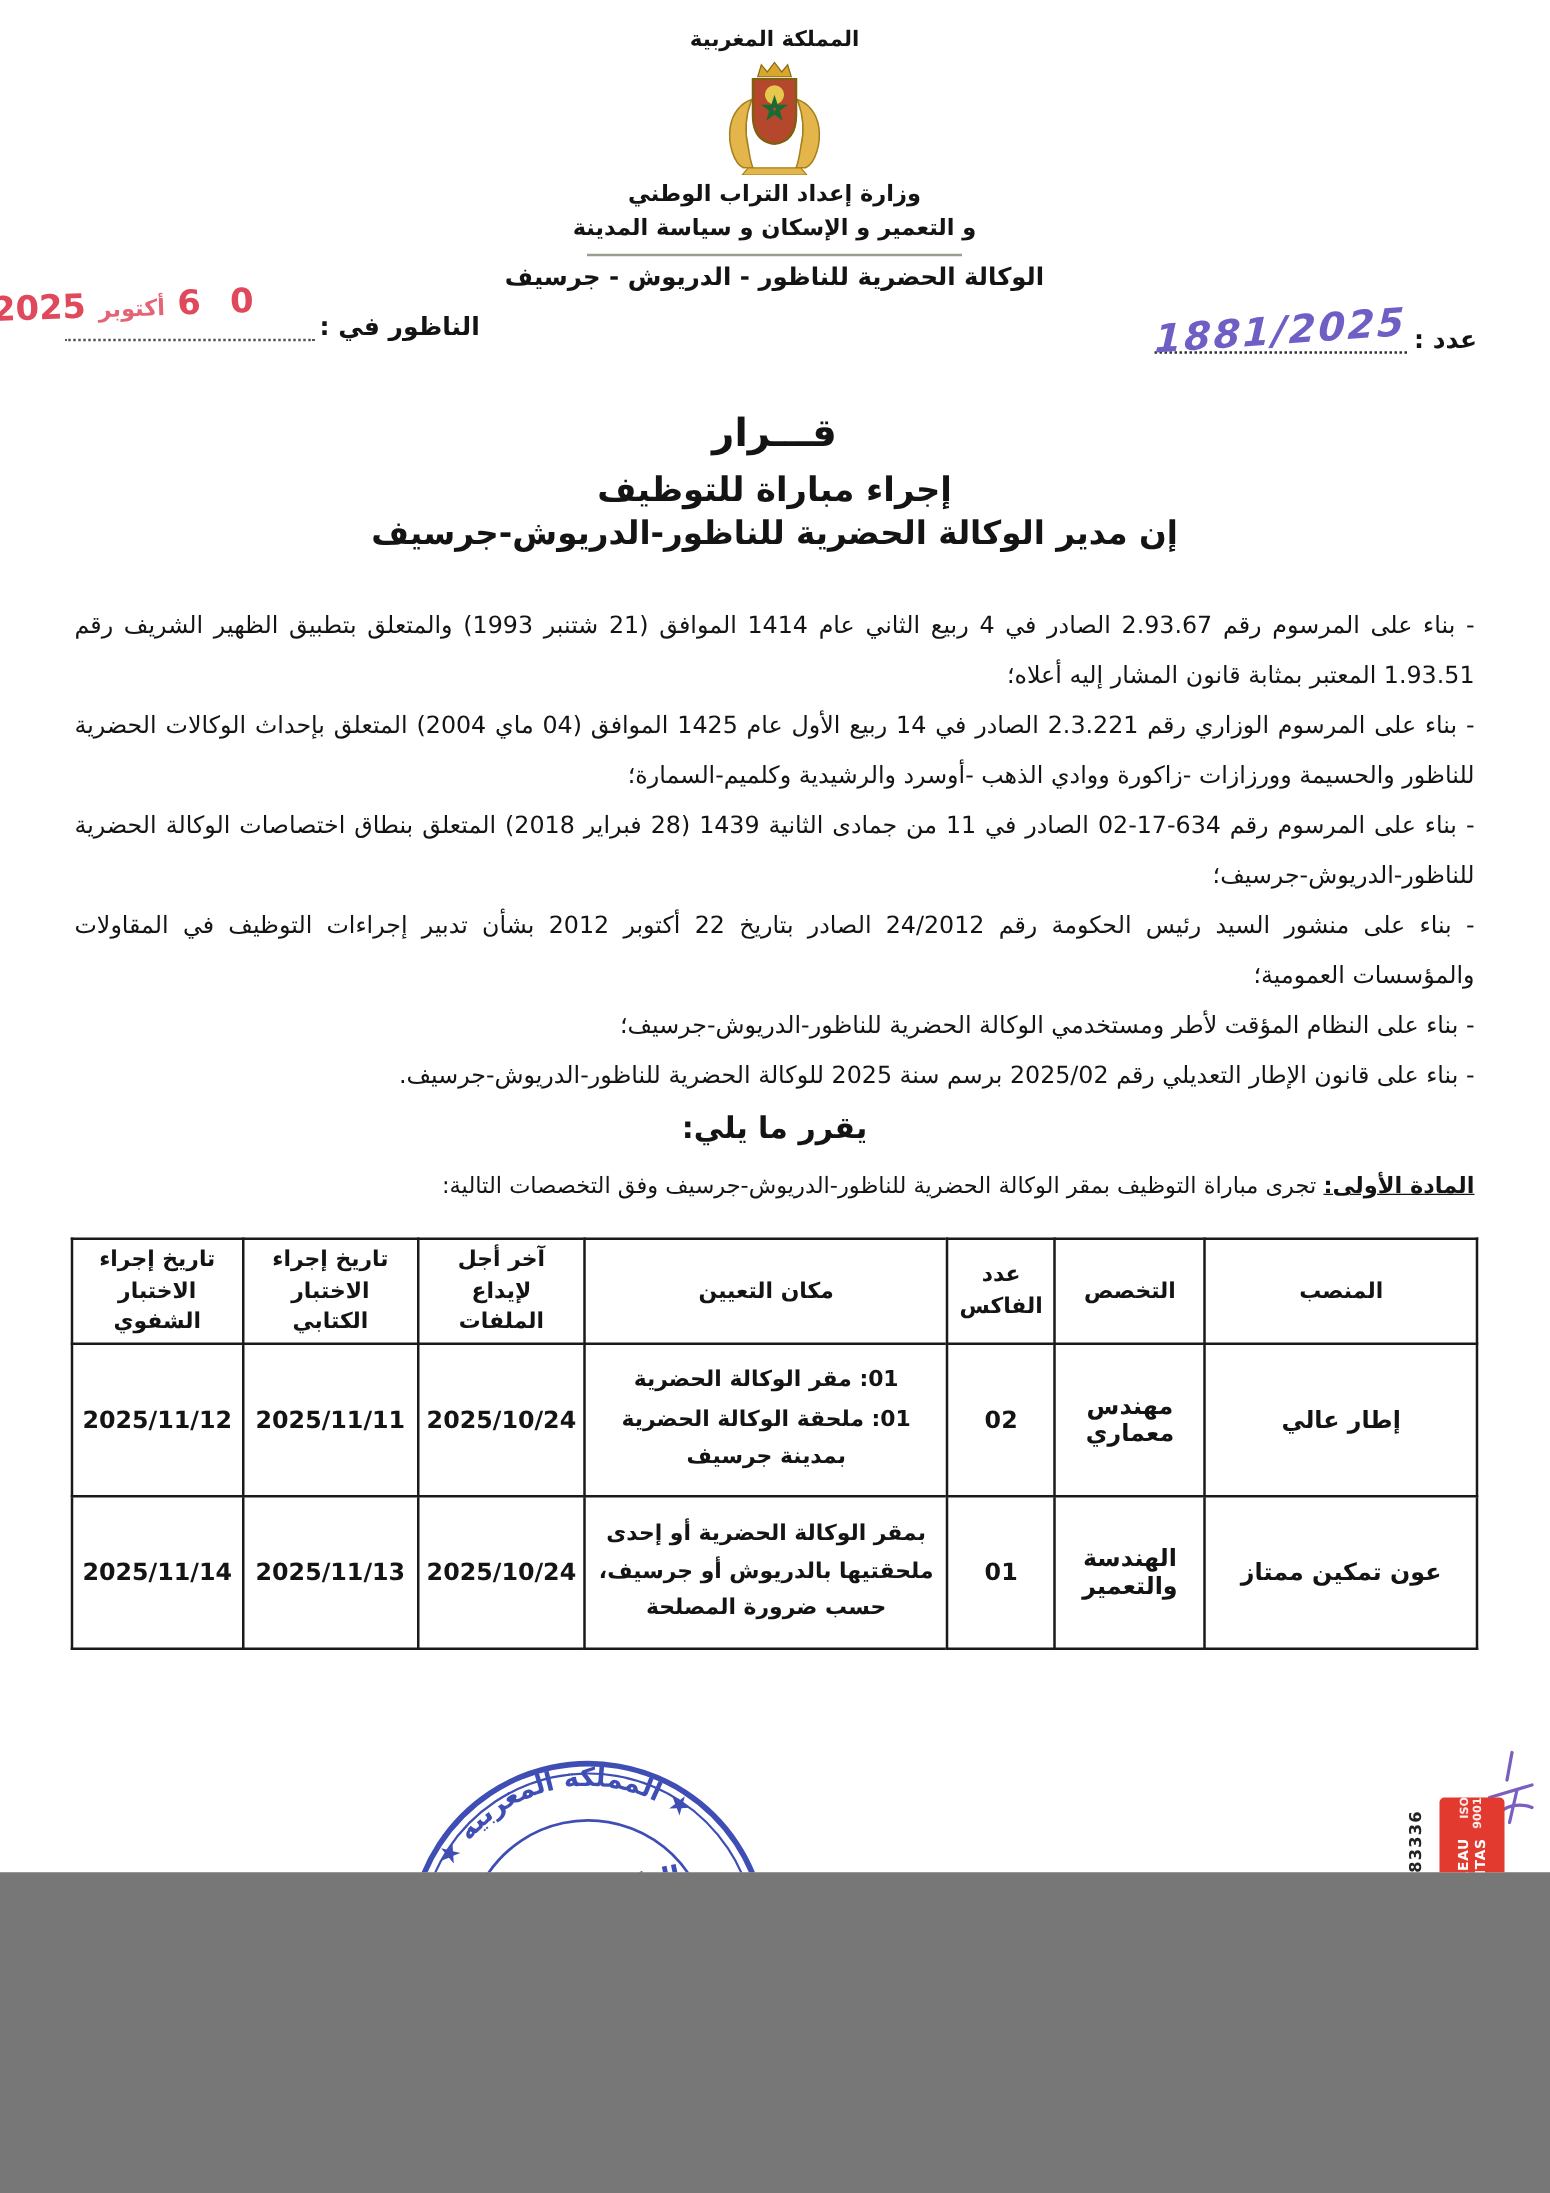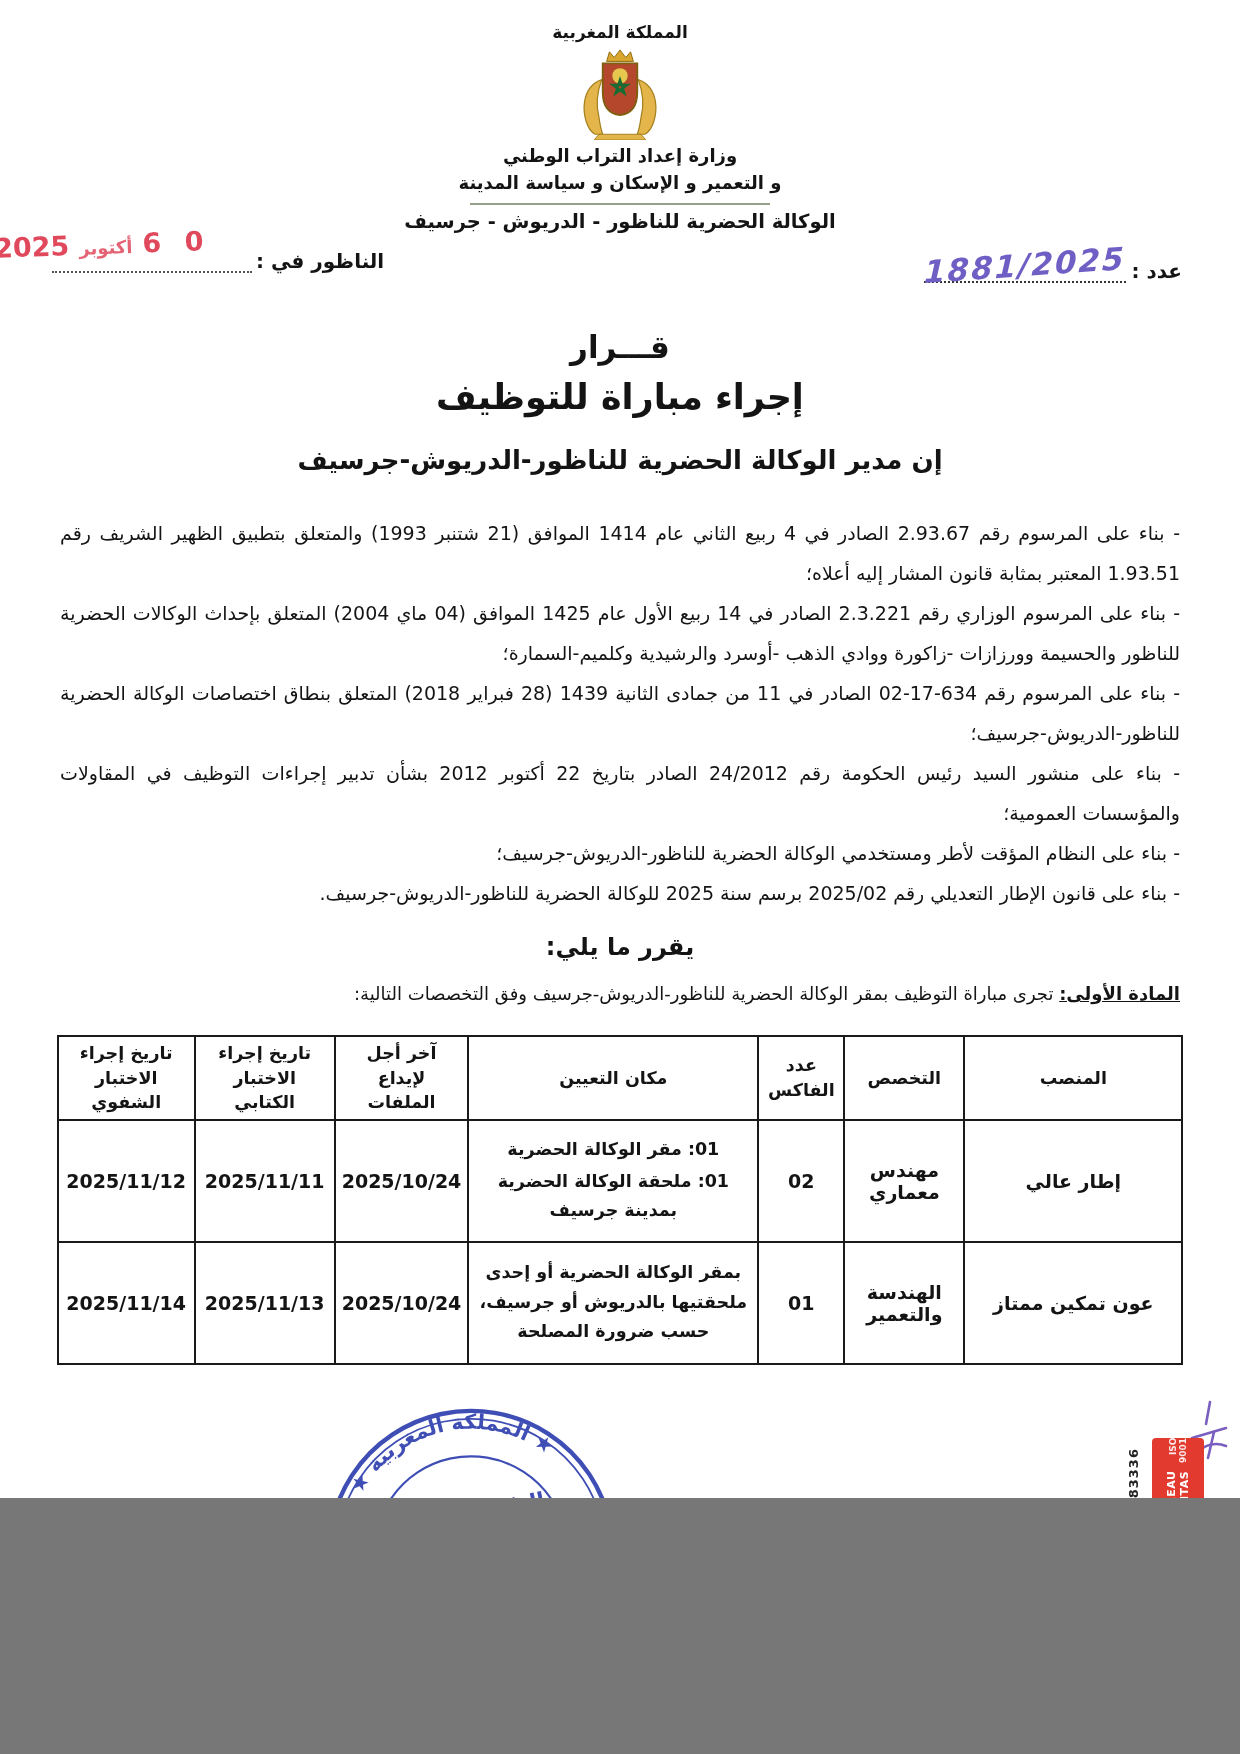--- a/index.html
+++ b/index.html
@@ -28,26 +28,26 @@
   .handwritten{ display:inline-block; color:#6f5fc4; font-size:31px; font-weight:bold; font-style:italic; transform:rotate(-4deg) skewX(-6deg); position:relative; top:2px; letter-spacing:2px; }
   .date-block{ display:flex; align-items:flex-end; gap:4px; }
   .date-dotline{ display:inline-block; width:200px; border-bottom:2px dotted #555; position:relative; height:26px; }
   .red-stamp{ position:absolute; left:-58px; top:-16px; display:flex; direction:rtl; align-items:baseline; gap:10px; color:#e0485c; font-weight:bold; transform:rotate(-2deg); white-space:nowrap; }
   .rs-day{ font-size:27px; letter-spacing:7px; }
   .rs-month{ font-size:18px; opacity:.85; }
   .rs-year{ font-size:27px; }
   
   .title-block{ text-align:center; margin-top:26px; font-weight:bold; }
   .title-l1{ font-size:31px; }
-  .title-l2{ font-size:35px; margin-top:12px; }
-  .title-l3{ font-size:26px; margin-top:28px; }
+  .title-l2{ font-size:27px; margin-top:12px; }
+  .title-l3{ font-size:26px; margin-top:4px; }
   
   .clauses{ margin:38px 60px 0 60px; font-size:19px; line-height:40px; text-align:justify; }
   .clauses p{ margin:0; }
-  .decide{ text-align:center; font-size:24px; font-weight:bold; margin-top:20px; }
+  .decide{ text-align:center; font-size:24px; font-weight:bold; margin-top:8px; }
   .article{ margin:16px 60px 0 60px; font-size:18px; line-height:34px; }
   .article-label{ font-weight:bold; text-decoration:underline; }
   
   table.jobs{ border-collapse:collapse; margin:24px auto 0; direction:rtl; text-align:center; }
   table.jobs th, table.jobs td{ border:2px solid #1a1a1a; font-weight:bold; padding:4px 6px; }
   table.jobs th{ height:72px; font-size:17.5px; line-height:1.4; }
   table.jobs td{ height:112px; font-size:19px; }
   .place-cell{ font-size:17.5px !important; line-height:1.7; }
   .place-cell div{ margin:2px 0; }
   

